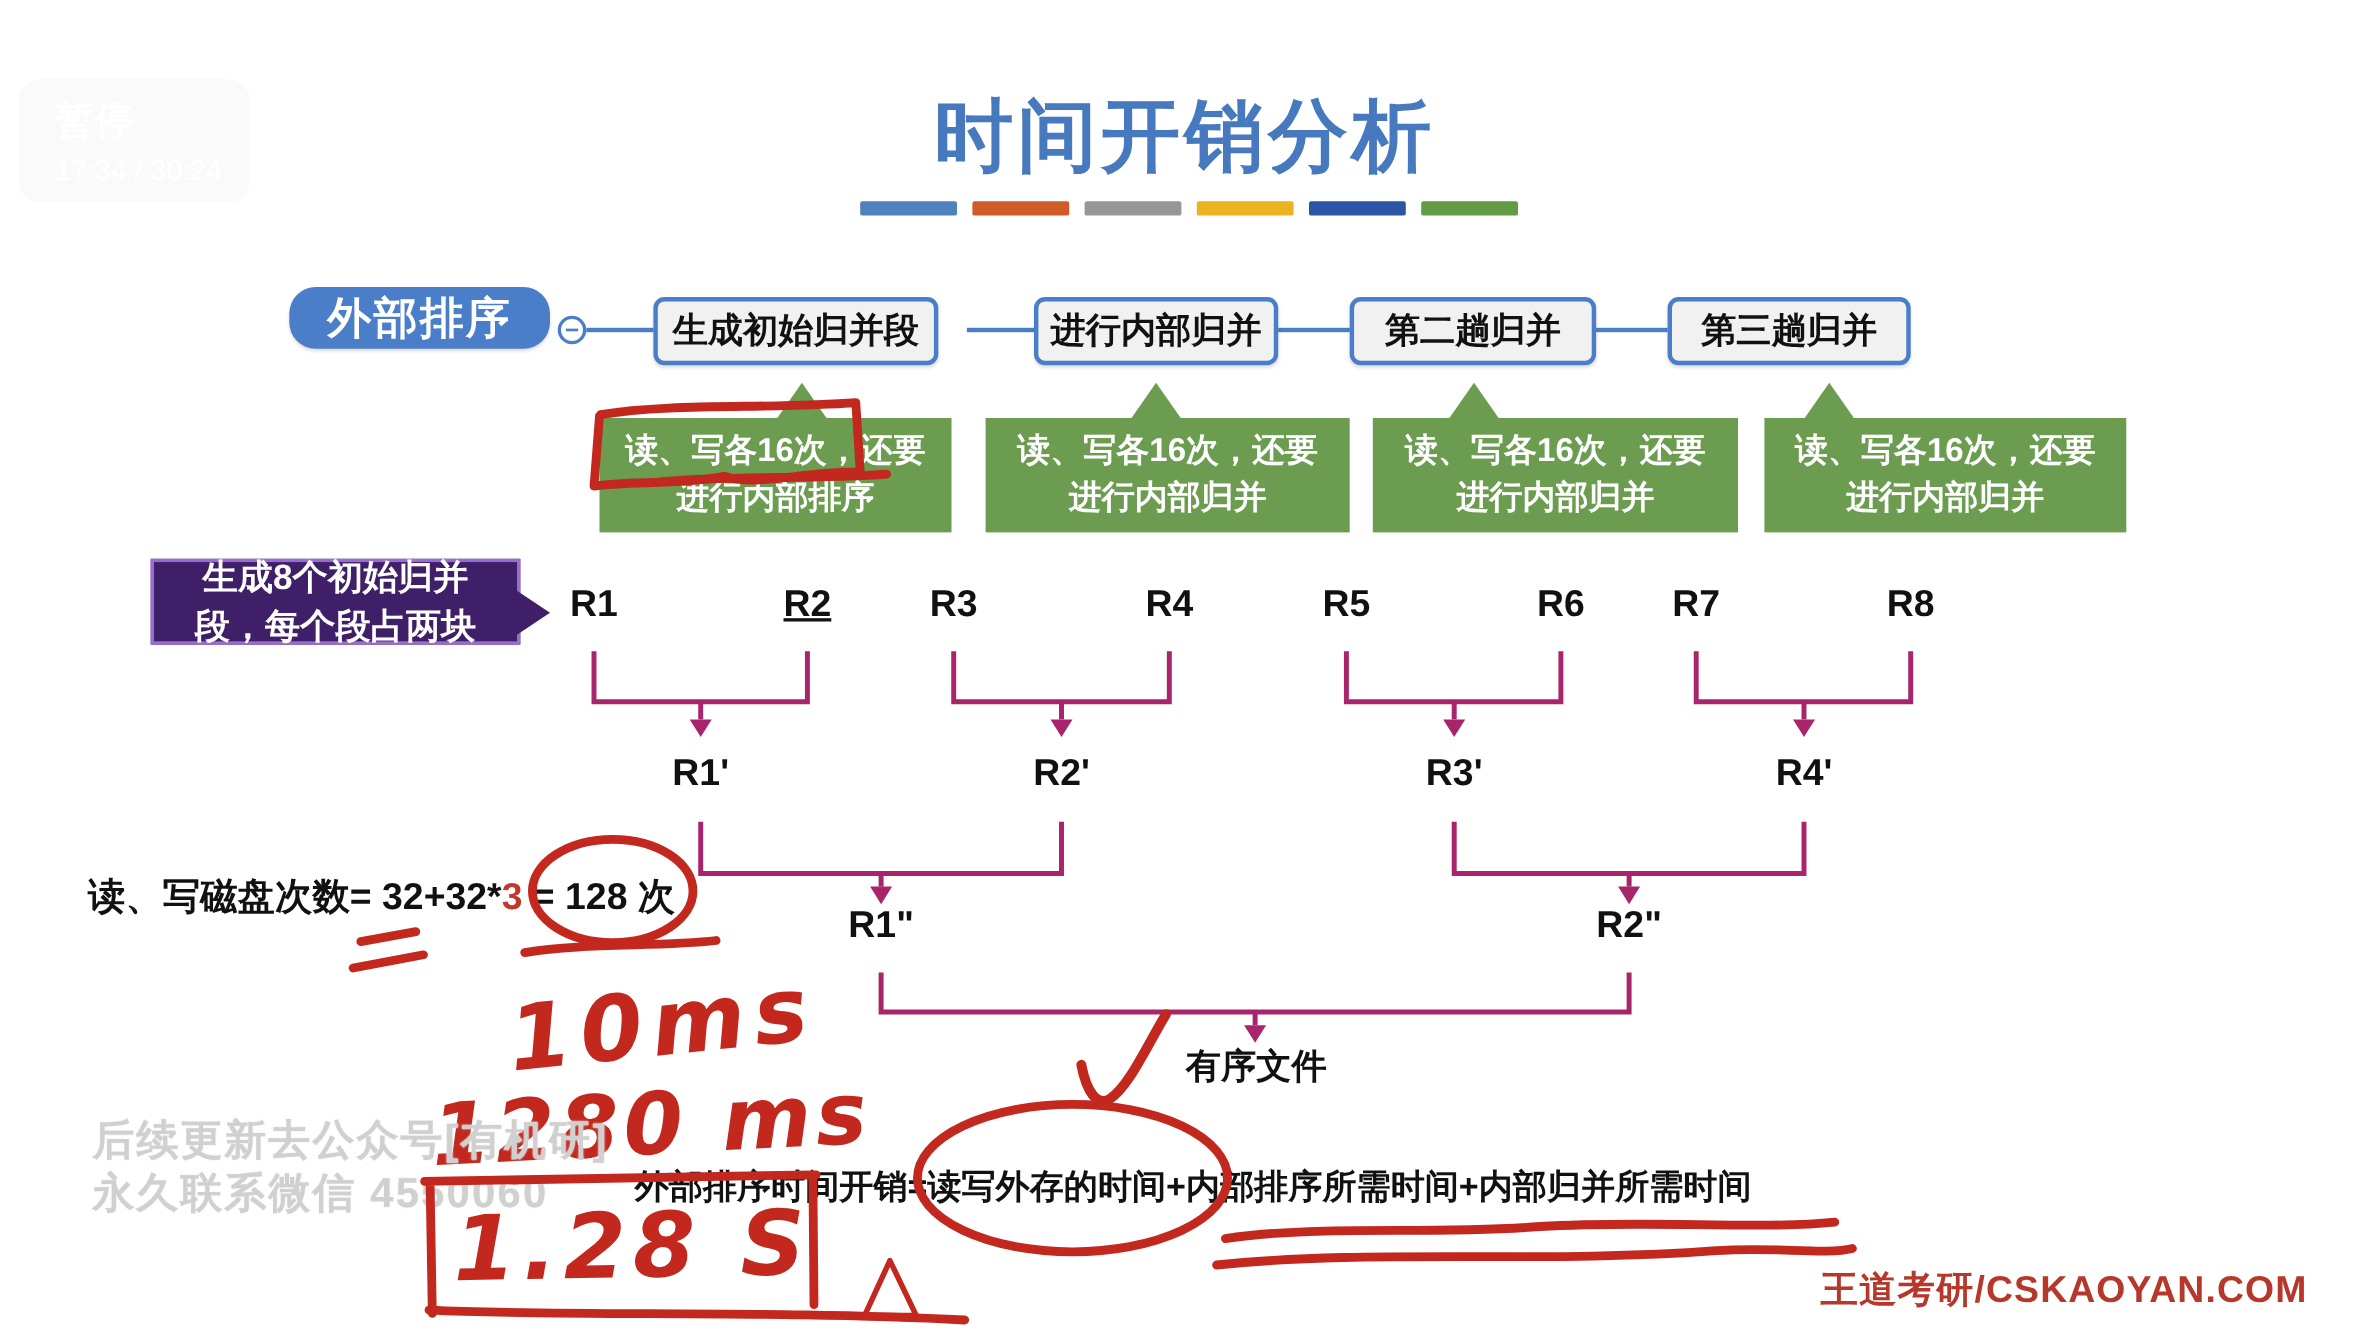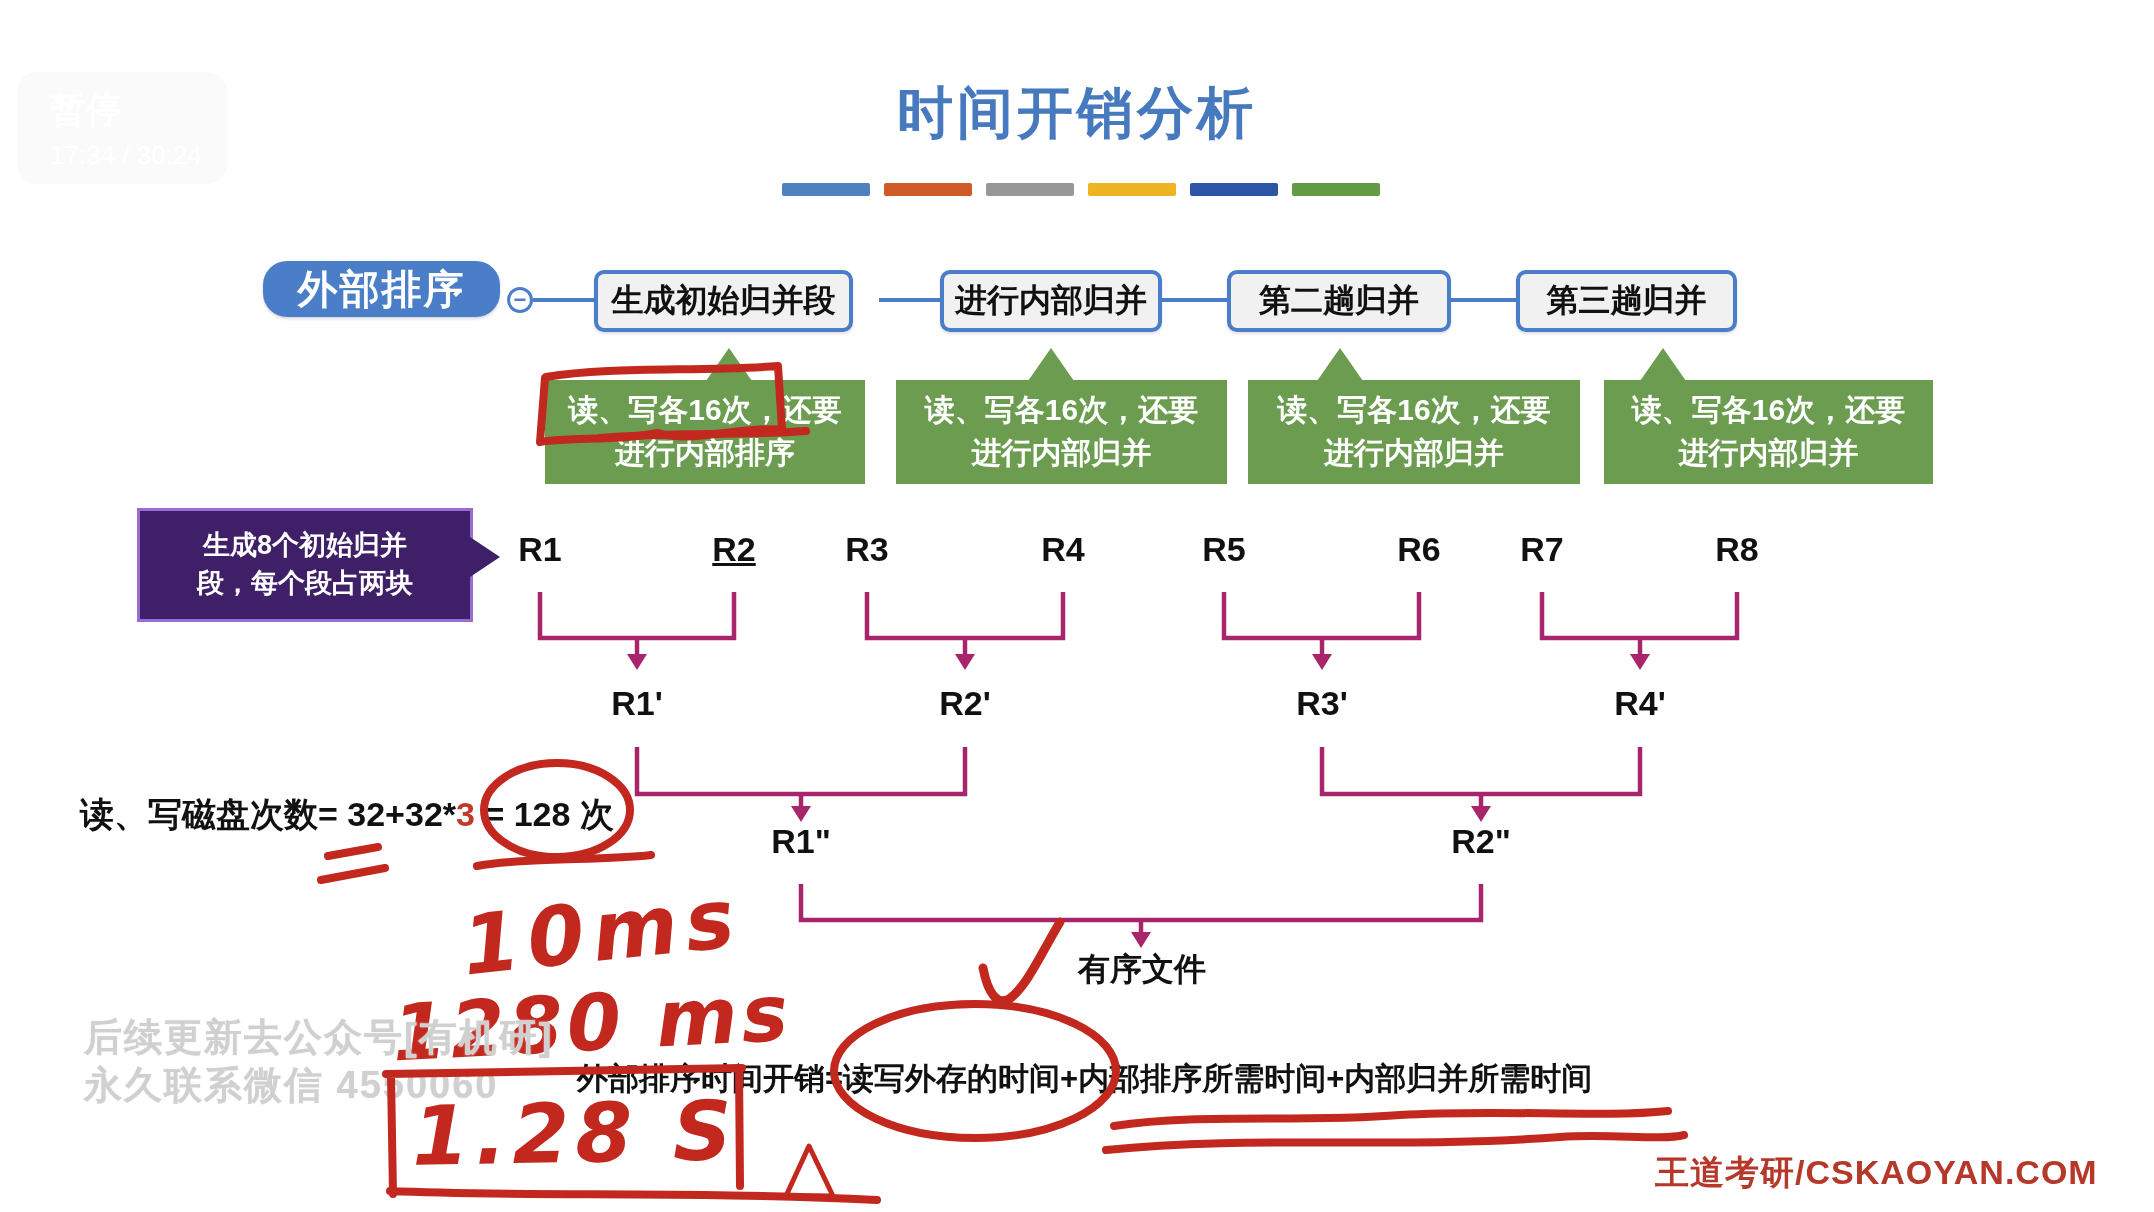--- a/index.html
+++ b/index.html
@@ -6,21 +6,21 @@
   .stage{position:relative;width:2154px;height:1212px;background:#ffffff;overflow:hidden;
          font-family:"Liberation Sans","DejaVu Sans",sans-serif;}
   .abs{position:absolute;}
 
   
   .pause-pill{left:17px;top:72px;width:210px;height:112px;background:#fafafa;border-radius:20px;}
   .pause-label{left:33px;top:14px;font-size:36px;font-weight:bold;color:#ffffff;}
   .pause-time{left:33px;top:68px;font-size:26px;color:#ffffff;}
 
   
-  .title{left:0;right:0;top:76px;text-align:center;font-size:56px;font-weight:bold;color:#4679BE;letter-spacing:4px;}
+  .title{left:0;right:0;top:76px;text-align:center;font-size:72px;font-weight:bold;color:#4679BE;letter-spacing:4px;}
   .bars{left:782px;top:183px;display:flex;gap:14px;}
   .bar{display:block;width:88px;height:13px;border-radius:2px;}
 
   
   .bili{right:26px;top:46px;text-align:right;color:#ffffff;}
   .bili .l1{font-size:62px;font-weight:bold;font-style:italic;text-shadow:0 0 3px #dcdcdc;}
   .bili .l2{font-size:34px;font-weight:bold;margin-top:4px;text-shadow:0 0 2px #e4e4e4;opacity:.85;}
 
   
   .root-box{left:263px;top:261px;width:237px;height:56px;background:#4B7EC8;border-radius:24px;
@@ -33,22 +33,22 @@
              display:flex;align-items:center;justify-content:center;font-size:32px;font-weight:bold;color:#111;
              box-shadow:0 2px 3px rgba(0,0,0,.12);}
 
   
   .gcallout{top:380px;height:104px;background:#6B9C50;color:#fff;font-weight:bold;font-size:30px;
             display:flex;flex-direction:column;justify-content:center;text-align:center;line-height:1.42;}
   .gtri{position:absolute;top:-32px;width:0;height:0;border-left:23px solid transparent;border-right:23px solid transparent;
         border-bottom:33px solid #6B9C50;}
 
   
-  .pcallout{left:137px;top:508px;width:336px;height:114px;background:#3E1F68;border:3px solid #9A6BD0;box-sizing:border-box;
-            color:#fff;font-size:27px;font-weight:bold;display:flex;flex-direction:column;justify-content:center;
+  .pcallout{left:137px;top:508px;width:336px;height:78px;background:#3E1F68;border:3px solid #9A6BD0;box-sizing:border-box;
+            color:#fff;font-size:32px;font-weight:bold;display:flex;flex-direction:column;justify-content:center;
             text-align:center;line-height:1.4;}
   .ptri{position:absolute;right:-30px;top:26px;width:0;height:0;border-top:20px solid transparent;
         border-bottom:20px solid transparent;border-left:30px solid #3E1F68;}
 
   
   .r-label{transform:translateX(-50%);font-size:34px;font-weight:bold;color:#111;white-space:nowrap;}
   .sorted-file{left:1078px;top:948px;font-size:32px;font-weight:bold;color:#111;}
 
   
   .disk-formula{left:80px;top:792px;font-size:34px;font-weight:bold;color:#111;white-space:nowrap;}

